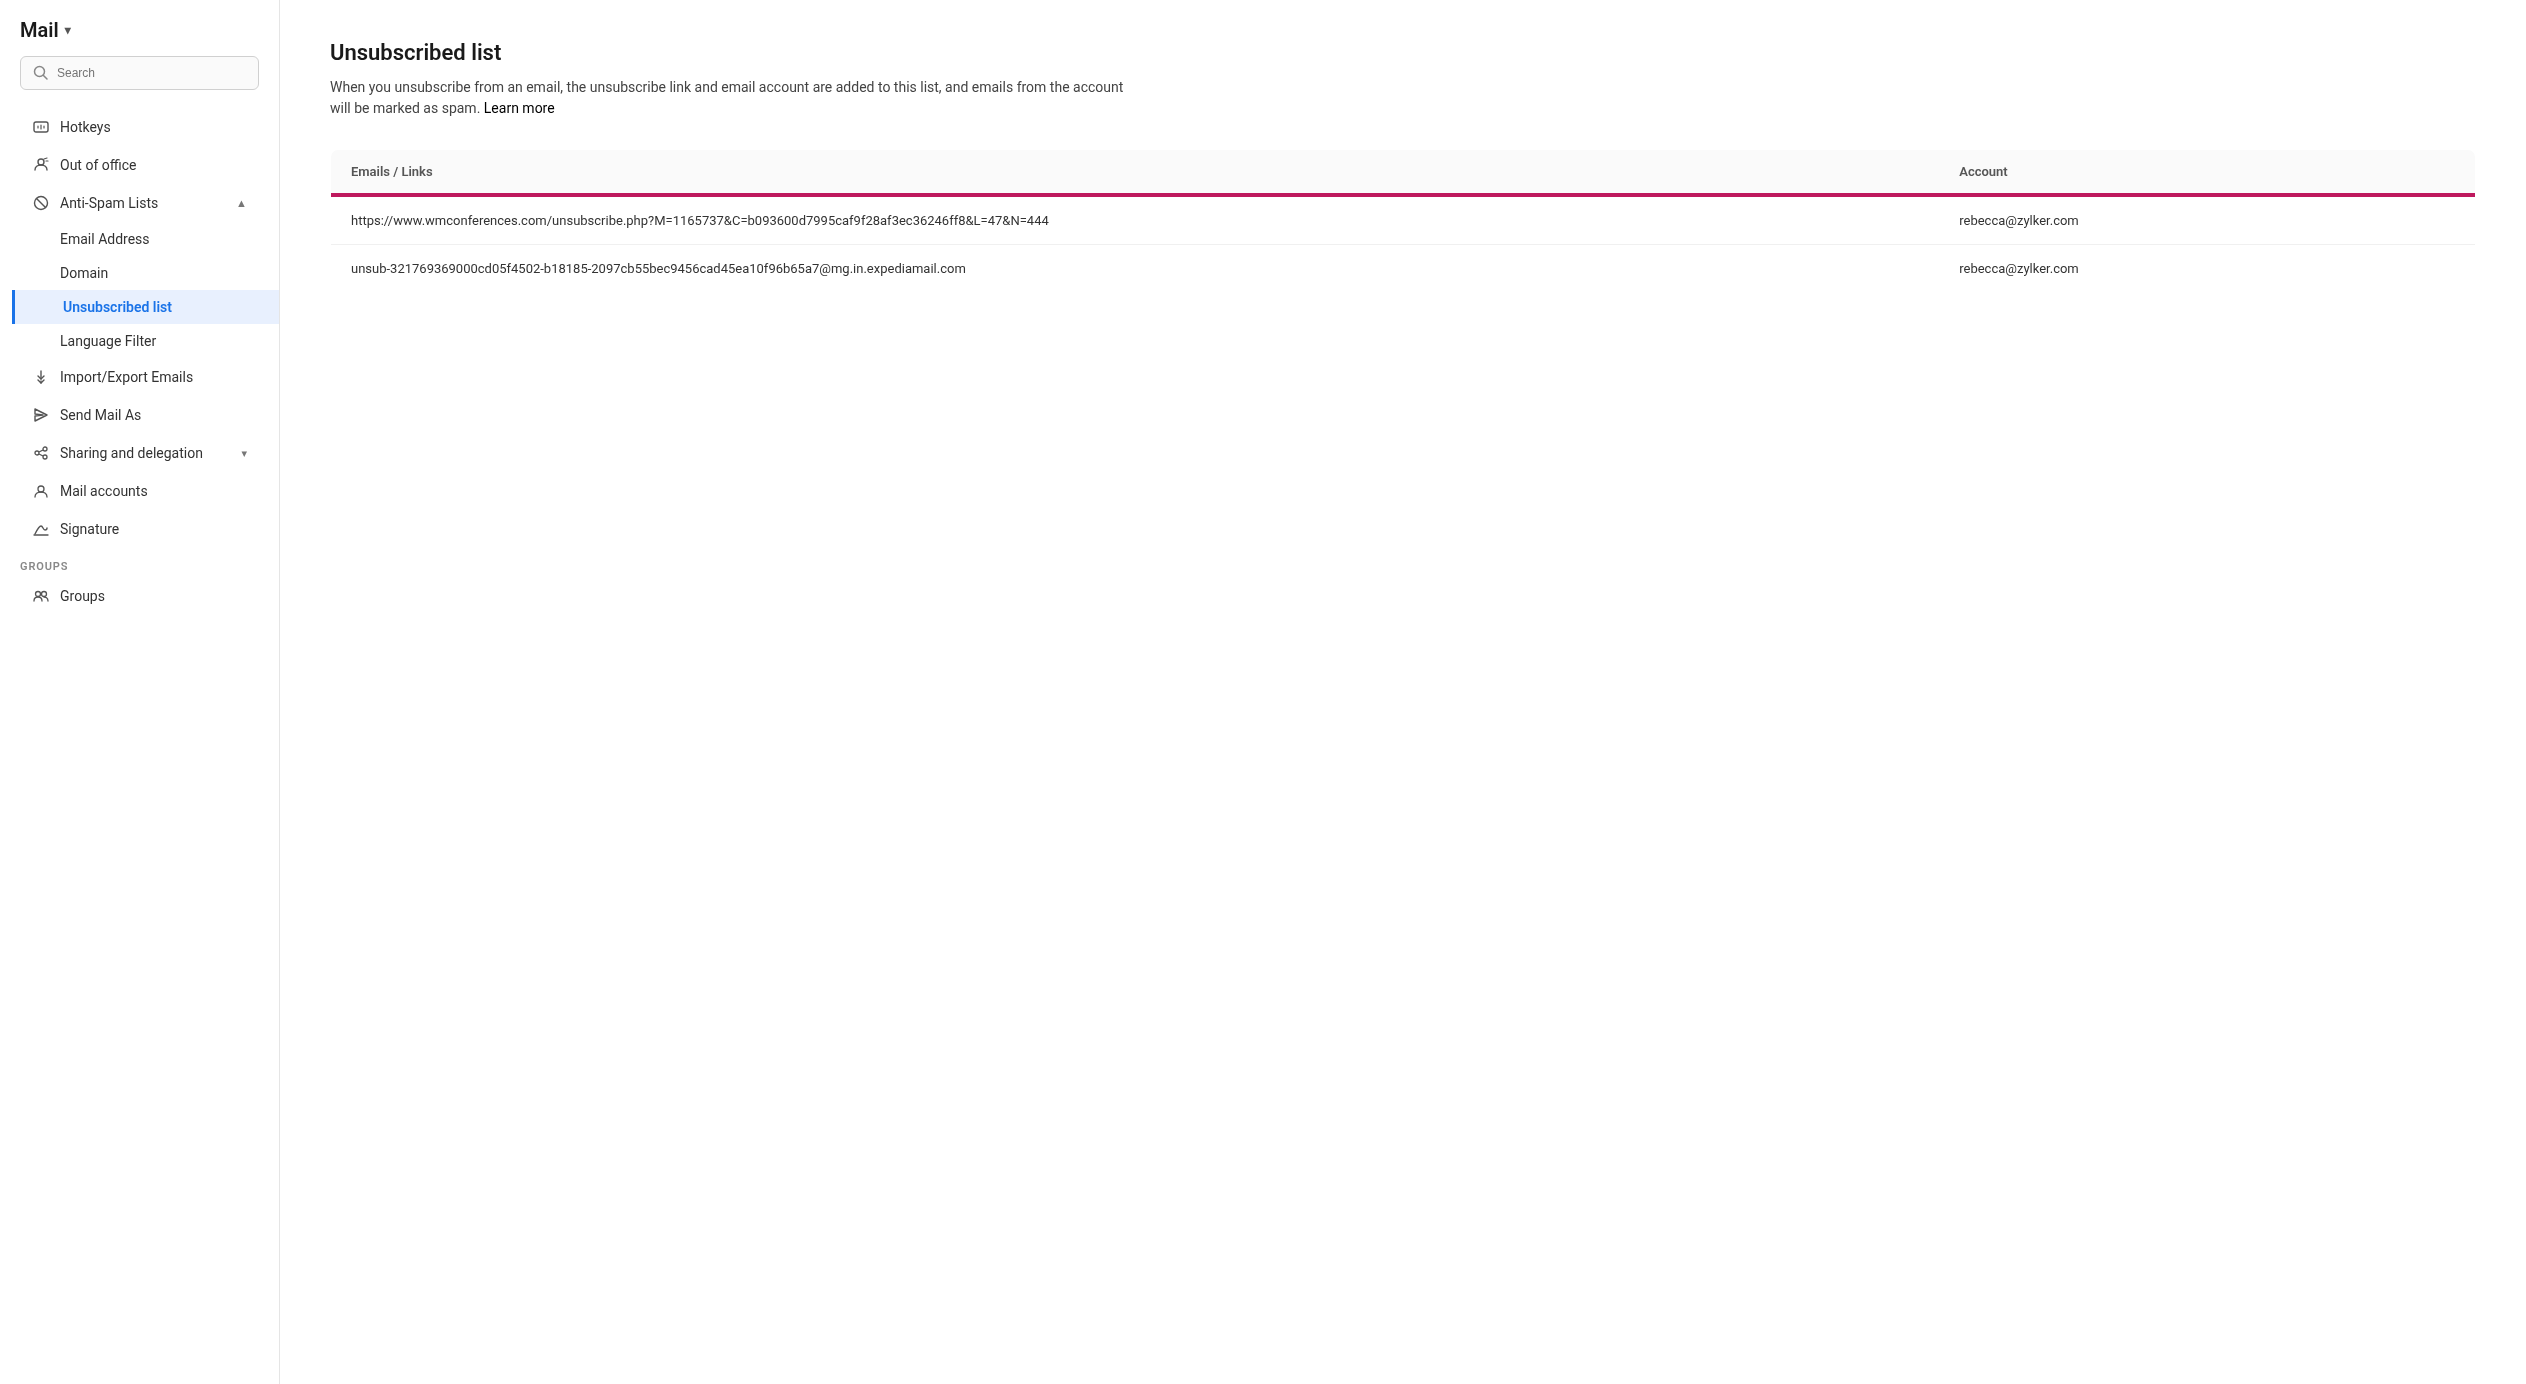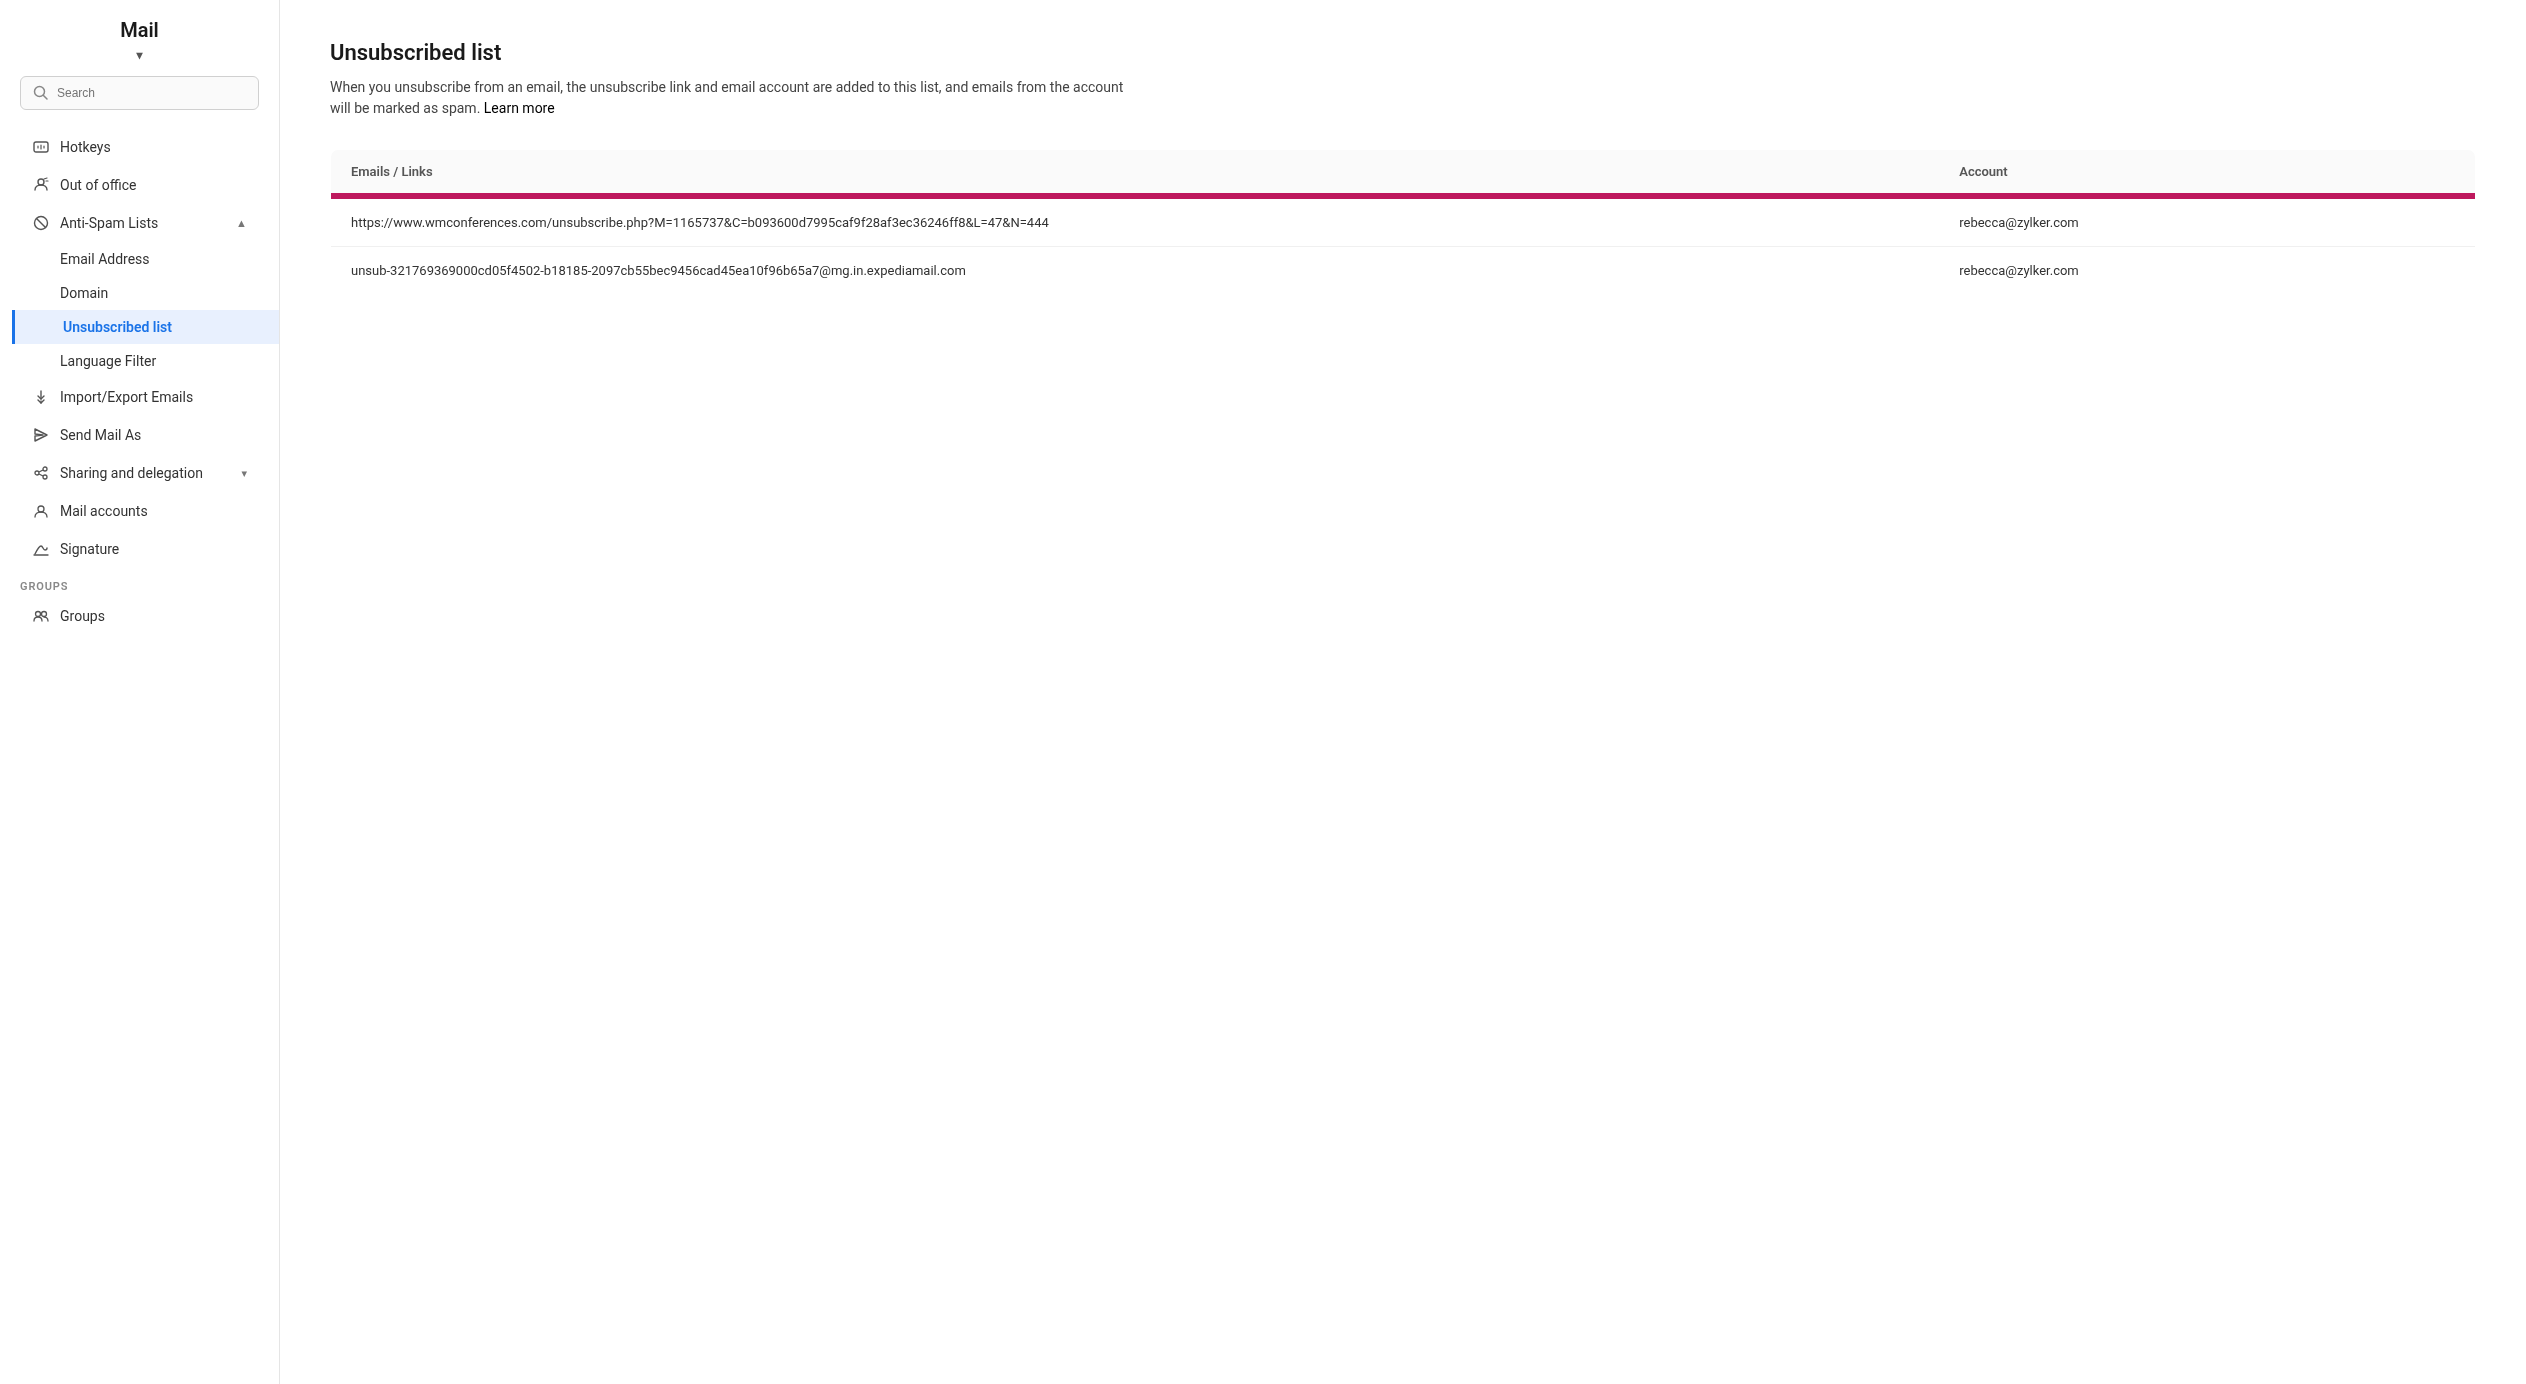--- a/index.html
+++ b/index.html
@@ -30,21 +30,20 @@
     }
 
     .app-title {
       font-size: 20px;
       font-weight: 600;
       color: #1a1a1a;
       display: flex;
       align-items: center;
       gap: 6px;
       margin-bottom: 14px;
-      flex-direction: column;
     }
 
     .app-title-chevron {
       font-size: 12px;
       color: #555;
     }
 
     .search-box {
       display: flex;
       align-items: center;
@@ -163,21 +162,21 @@
     .data-table {
       width: 100%;
       border-collapse: collapse;
       border: 1px solid #e0e0e0;
       border-radius: 8px;
       overflow: hidden;
     }
 
     .data-table thead tr {
       background: #fafafa;
-      border-bottom: 6px solid #be185d;
+      border-bottom: 4px solid #be185d;
     }
 
     .data-table th {
       padding: 14px 20px;
       text-align: left;
       font-size: 13px;
       font-weight: 600;
       color: #555;
     }
 

